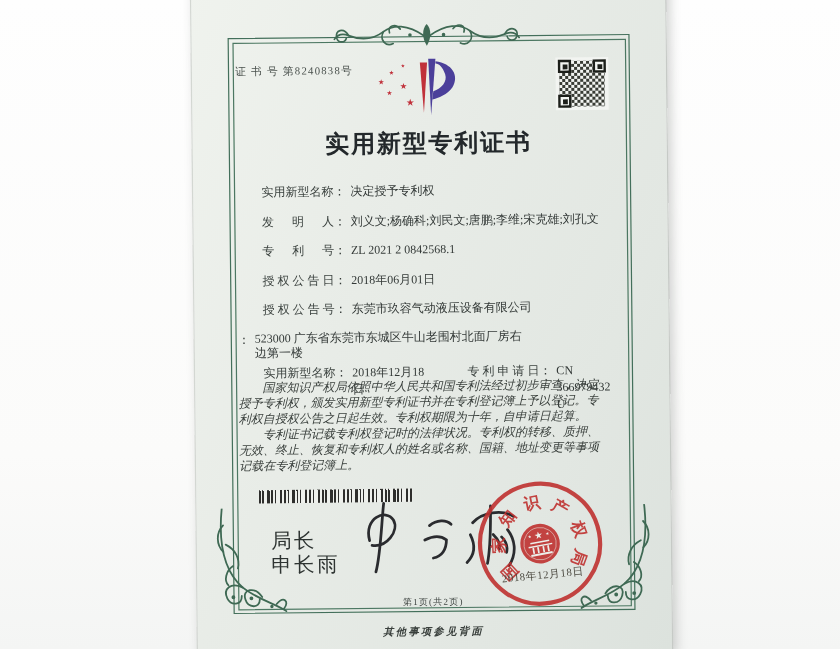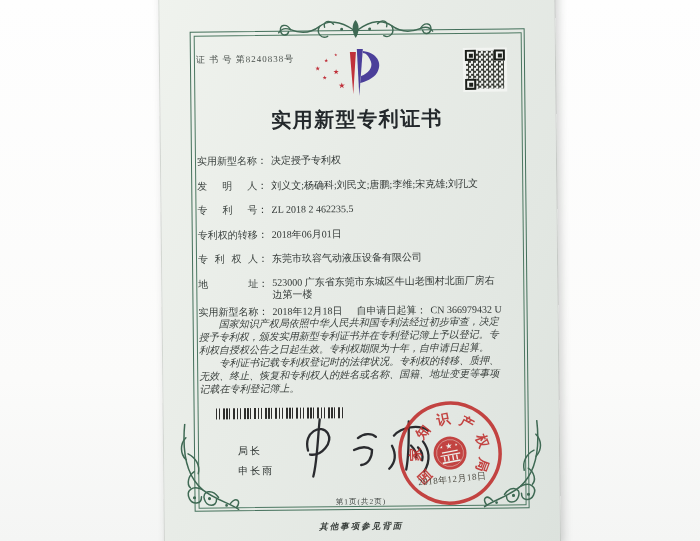--- a/index.html
+++ b/index.html
@@ -31,35 +31,35 @@
     background:repeating-conic-gradient(#23261f 0% 25%,rgba(255,255,255,0) 0% 50%);
     background-size:5px 5px;opacity:.9;}
   .qr-f{position:absolute;width:7px;height:7px;border:2.5px solid #1c1f1a;background:#f2f4f1;}
   .qr-f::after{content:"";position:absolute;inset:1.5px;background:#1c1f1a;}
   .qr-tl{left:2px;top:2px}.qr-tr{right:2px;top:2px}.qr-bl{left:2px;bottom:2px}
   .title{position:absolute;left:30px;top:136px;width:333px;text-align:center;
     font-size:20px;font-weight:bold;color:#23282b;letter-spacing:1.5px;}
   
   .fields{position:absolute;left:36px;top:183px;width:315px;font-size:10px;color:#333937;}
   .frow{display:flex;line-height:14px;margin-bottom:10.5px;}
-  .flabel{width:60px;text-align:justify;text-align-last:justify;color:#3a413e;flex:none;}
+  .flabel{width:60px;text-align:justify;text-align-last:justify;color:#3a413e;flex:none;margin-left:21px;}
   .fcolon{flex:none;}
   .fvalue{margin-left:4px;}
   .frow-addr{margin-bottom:3px;}
   .frow-addr .fvalue{width:232px;line-height:12.5px;}
   .grant2{margin-left:14px;display:flex;}
   
   .paras{position:absolute;left:36px;top:346px;width:300px;font-size:10px;font-style:italic;
     line-height:13px;color:#3a403d;}
   .paras p{margin:0;text-indent:2em;}
   
   .barcode{position:absolute;left:52px;top:437px;width:128px;height:11px;
     background:repeating-linear-gradient(90deg,#2e2e2c 0 1.5px,#eef0ec 1.5px 3px,
       #2e2e2c 3px 4px,#eef0ec 4px 7px,#2e2e2c 7px 9px,#eef0ec 9px 10.5px);}
-  .signer{position:absolute;left:74px;top:470px;font-size:10px;color:#2e3432;
+  .signer{position:absolute;left:62px;top:470px;font-size:17px;color:#2e3432;
     letter-spacing:2px;line-height:20px;}
   .sig{position:absolute;left:118px;top:444px;width:195px;height:78px;}
   .seal{position:absolute;left:230px;top:428px;width:112px;height:112px;}
   .seal-date{position:absolute;left:230px;top:504px;width:116px;text-align:center;
     font-size:9px;color:#4c4a41;transform:rotate(-5deg);letter-spacing:.5px;}
   .page-note{position:absolute;left:30px;top:527px;width:333px;text-align:center;
     font-size:7.5px;color:#3c423f;letter-spacing:1px;}
   .back-note{position:absolute;left:30px;top:551px;width:333px;text-align:center;
     font-size:8.5px;font-style:italic;font-weight:bold;color:#3a403d;letter-spacing:2px;}
   
@@ -155,43 +155,42 @@
         <span class="fvalue">决定授予专利权</span>
       </div>
       <div class="frow">
         <span class="flabel">发明人</span>
           <span class="fcolon">：</span>
         <span class="fvalue">刘义文;杨确科;刘民文;唐鹏;李维;宋克雄;刘孔文</span>
       </div>
       <div class="frow">
         <span class="flabel">专利号</span>
           <span class="fcolon">：</span>
-        <span class="fvalue">ZL 2018 2 462235.5</span>
-      </div>
-      <div class="frow">
-        <span class="flabel">专利权的转移</span>
+        <span class="fvalue">ZL 2021 2 0842568.1</span>
+      </div>
+      <div class="frow">
+        <span class="flabel">授权公告日</span>
           <span class="fcolon">：</span>
         <span class="fvalue">2018年06月01日</span>
       </div>
       <div class="frow">
-        <span class="flabel">专利权人</span>
+        <span class="flabel">授权公告号</span>
           <span class="fcolon">：</span>
         <span class="fvalue">东莞市玖容气动液压设备有限公司</span>
       </div>
       <div class="frow frow-addr">
-        <span class="flabel">地址</span>
           <span class="fcolon">：</span>
         <span class="fvalue">523000 广东省东莞市东城区牛山老围村北面厂房右边第一楼</span>
       </div>
       <div class="frow">
         <span class="flabel">实用新型名称</span>
           <span class="fcolon">：</span>
         <span class="fvalue">2018年12月18日</span>
         <span class="grant2">
-          <span class="flabel">自申请日起算</span>
+          <span class="flabel">专利申请日</span>
             <span class="fcolon">：</span>
           <span class="fvalue">CN 366979432 U</span>
         </span>
       </div>
     </div>
 
     <div class="paras">
       <p>国家知识产权局依照中华人民共和国专利法经过初步审查，决定授予专利权，颁发实用新型专利证书并在专利登记簿上予以登记。专利权自授权公告之日起生效。专利权期限为十年，自申请日起算。</p>
       <p>专利证书记载专利权登记时的法律状况。专利权的转移、质押、无效、终止、恢复和专利权人的姓名或名称、国籍、地址变更等事项记载在专利登记簿上。</p>
     </div>

